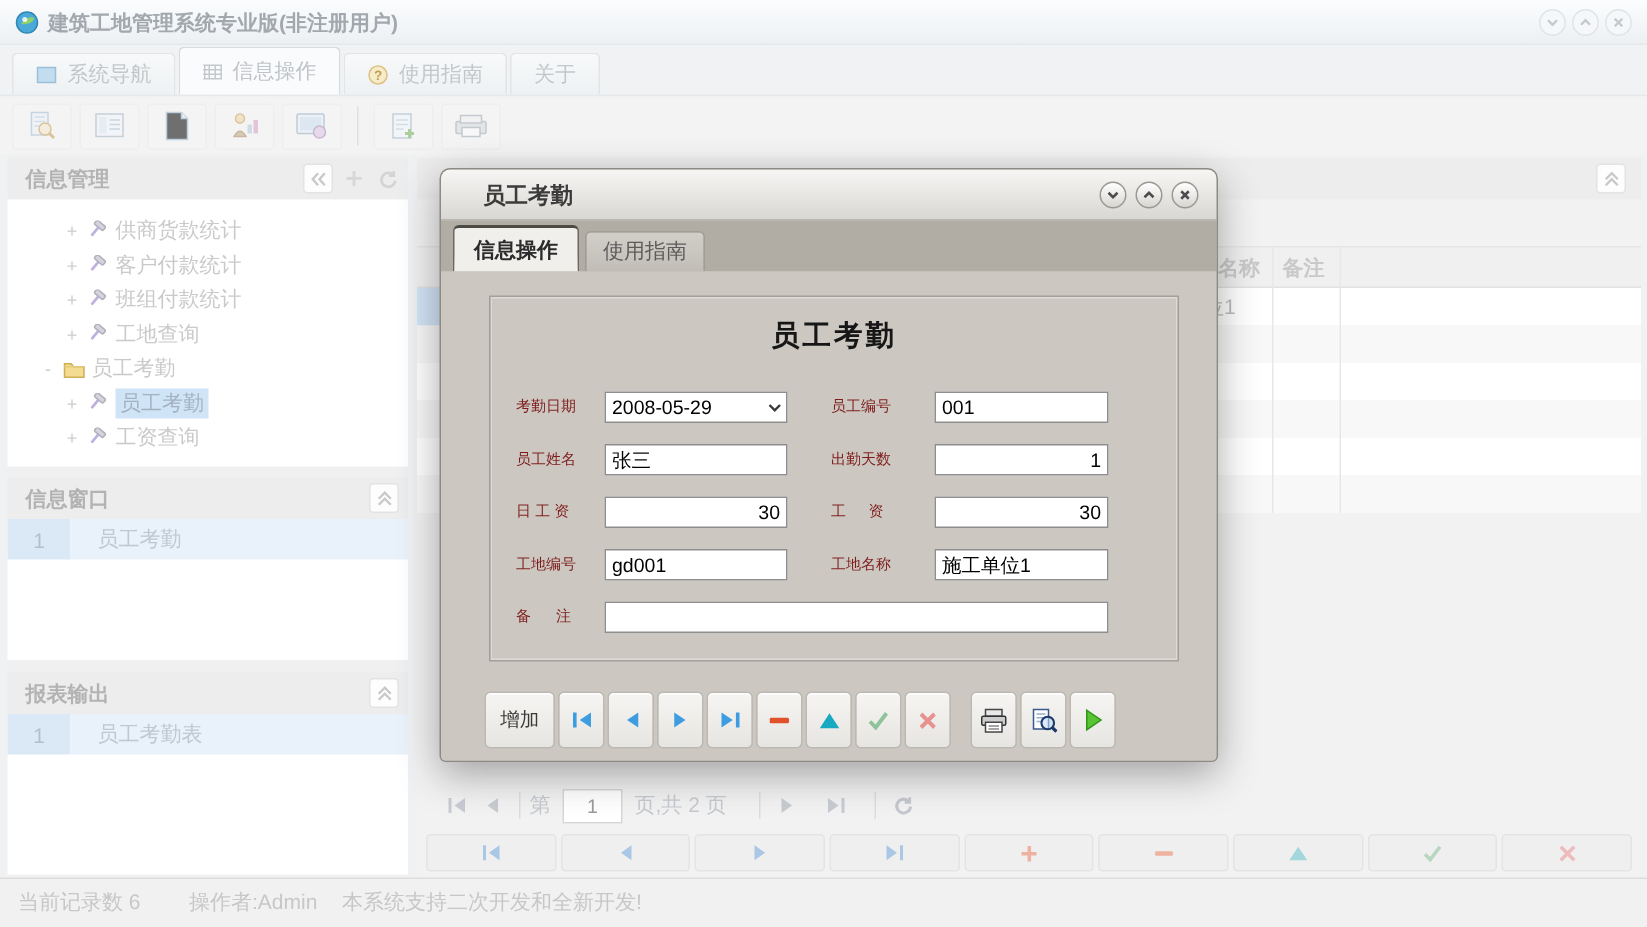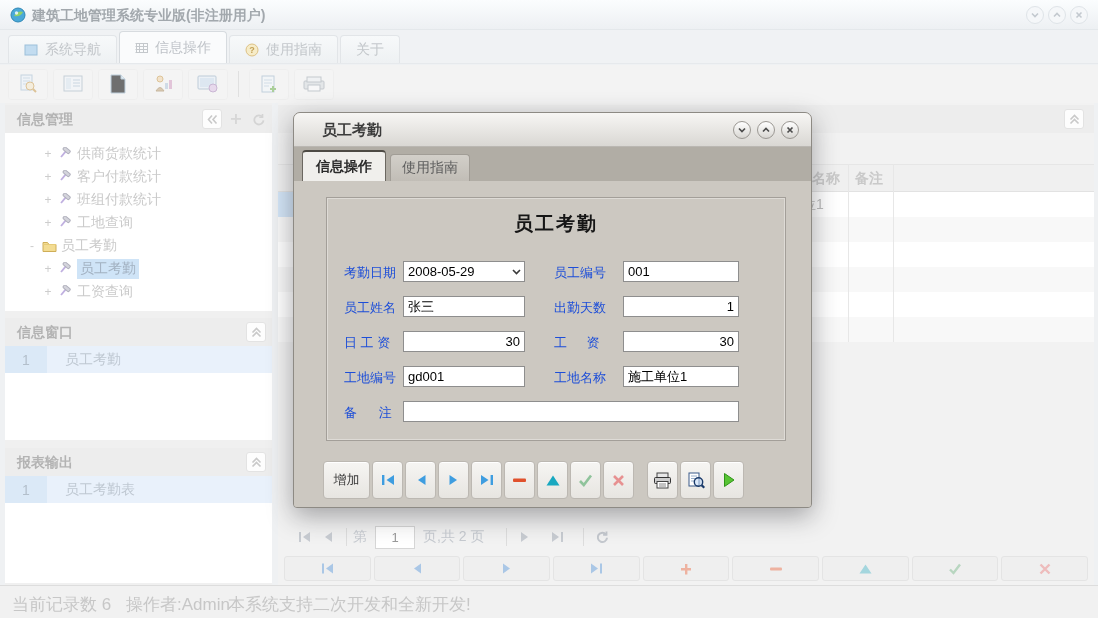--- a/index.html
+++ b/index.html
@@ -73,21 +73,21 @@
   .pg-ico { display:flex; align-items:center; justify-content:center; width:24px; }
   .pg-sep { width:1px; height:18px; background:#dddddd; margin:0 6px; }
   .pager input { width:40px; height:23px; border:1px solid #d6d6d6; background:#fff; text-align:center;
     font-size:13px; color:#9a9a9a; margin:0 8px; }
   .record-bar { position:absolute; left:6px; top:453px; width:804px; height:25px; display:flex; gap:3px; }
   .rb-btn { flex:1; background:#efefef; border:1px solid #e4e4e4; border-radius:3px;
     display:flex; align-items:center; justify-content:center; }
 
   
   .statusbar { position:absolute; left:0; top:585px; width:100%; height:33px; background:#f1f1f1;
-    border-top:1px solid #dddddd; font-size:17px; color:#c7c7c7; }
+    border-top:1px solid #dddddd; font-size:14px; color:#c7c7c7; }
   .statusbar span { position:absolute; top:7px; }
   .st1 { left:12px; } .st2 { left:126px; } .st3 { left:228px; }
 
   
   .dialog { position:absolute; left:293px; top:112px; width:519px; height:396px; z-index:20;
     border:1px solid #8d8a84; border-radius:7px 7px 4px 4px;
     box-shadow:0 8px 26px rgba(40,40,45,.40); background:#ccc8c1; overflow:hidden; }
   .dlg-titlebar { position:absolute; left:0; top:0; width:100%; height:34px;
     background:linear-gradient(#f7f6f4,#d9d7d3); border-bottom:1px solid #bab7b2; }
   .dlg-title { position:absolute; left:28px; top:8px; font-size:15px; font-weight:bold; color:#3b3b3b; }
@@ -101,21 +101,21 @@
   .dtab.active { left:8px; width:84px; height:31px; background:#f0efec; color:#2b2b2b;
     border:1px solid #6b6760; border-top:2px solid #4d4a44; border-bottom:none; font-weight:bold; }
   .dtab.inactive { left:96px; width:80px; height:27px; background:linear-gradient(#d2cfc9,#c1bdb6);
     color:#5c5c5c; border:1px solid #a19d96; border-bottom:none; }
   .dlg-body { position:absolute; left:0; top:68px; width:100%; height:328px; background:#ccc8c1; }
   .fieldset { position:absolute; left:32px; top:16px; width:460px; height:244px;
     border:1px solid #a39f99; box-shadow:inset 0 0 0 1px #dedbd6; }
   .form-title { position:absolute; left:0; top:14px; width:100%; text-align:center;
     font-size:19px; font-weight:bold; color:#161616; letter-spacing:2px; }
   .frow { position:absolute; height:21px; }
-  .fl-label { position:absolute; top:3px; font-size:13px; color:#1d4ed8; white-space:pre; }
+  .fl-label { position:absolute; top:3px; font-size:10px; color:#7f1d1d; white-space:pre; }
   .fl-l { left:18px; } .fl-r { left:228px;font-family:Liberation Serif, serif; }
   .fld { position:absolute; top:0; height:21px; border:1px solid #8e8e8e; background:#fff;
     font-size:13px; color:#000; padding:0 4px; font-family:"Liberation Sans","DejaVu Sans",sans-serif; }
   .fld-l { left:77px; width:122px; } .fld-r { left:297px; width:116px; }
   .fld-full { left:77px; width:336px; }
   .fld.num { text-align:right; }
   .combo { position:absolute; left:77px; top:0; width:122px; height:21px; border:1px solid #8e8e8e;
     background:#fff; display:flex; align-items:center; }
   .combo .combo-text { flex:1; font-size:13px; padding-left:4px; color:#000; }
   .combo .combo-arrow { width:16px; display:flex; align-items:center; justify-content:center; }

